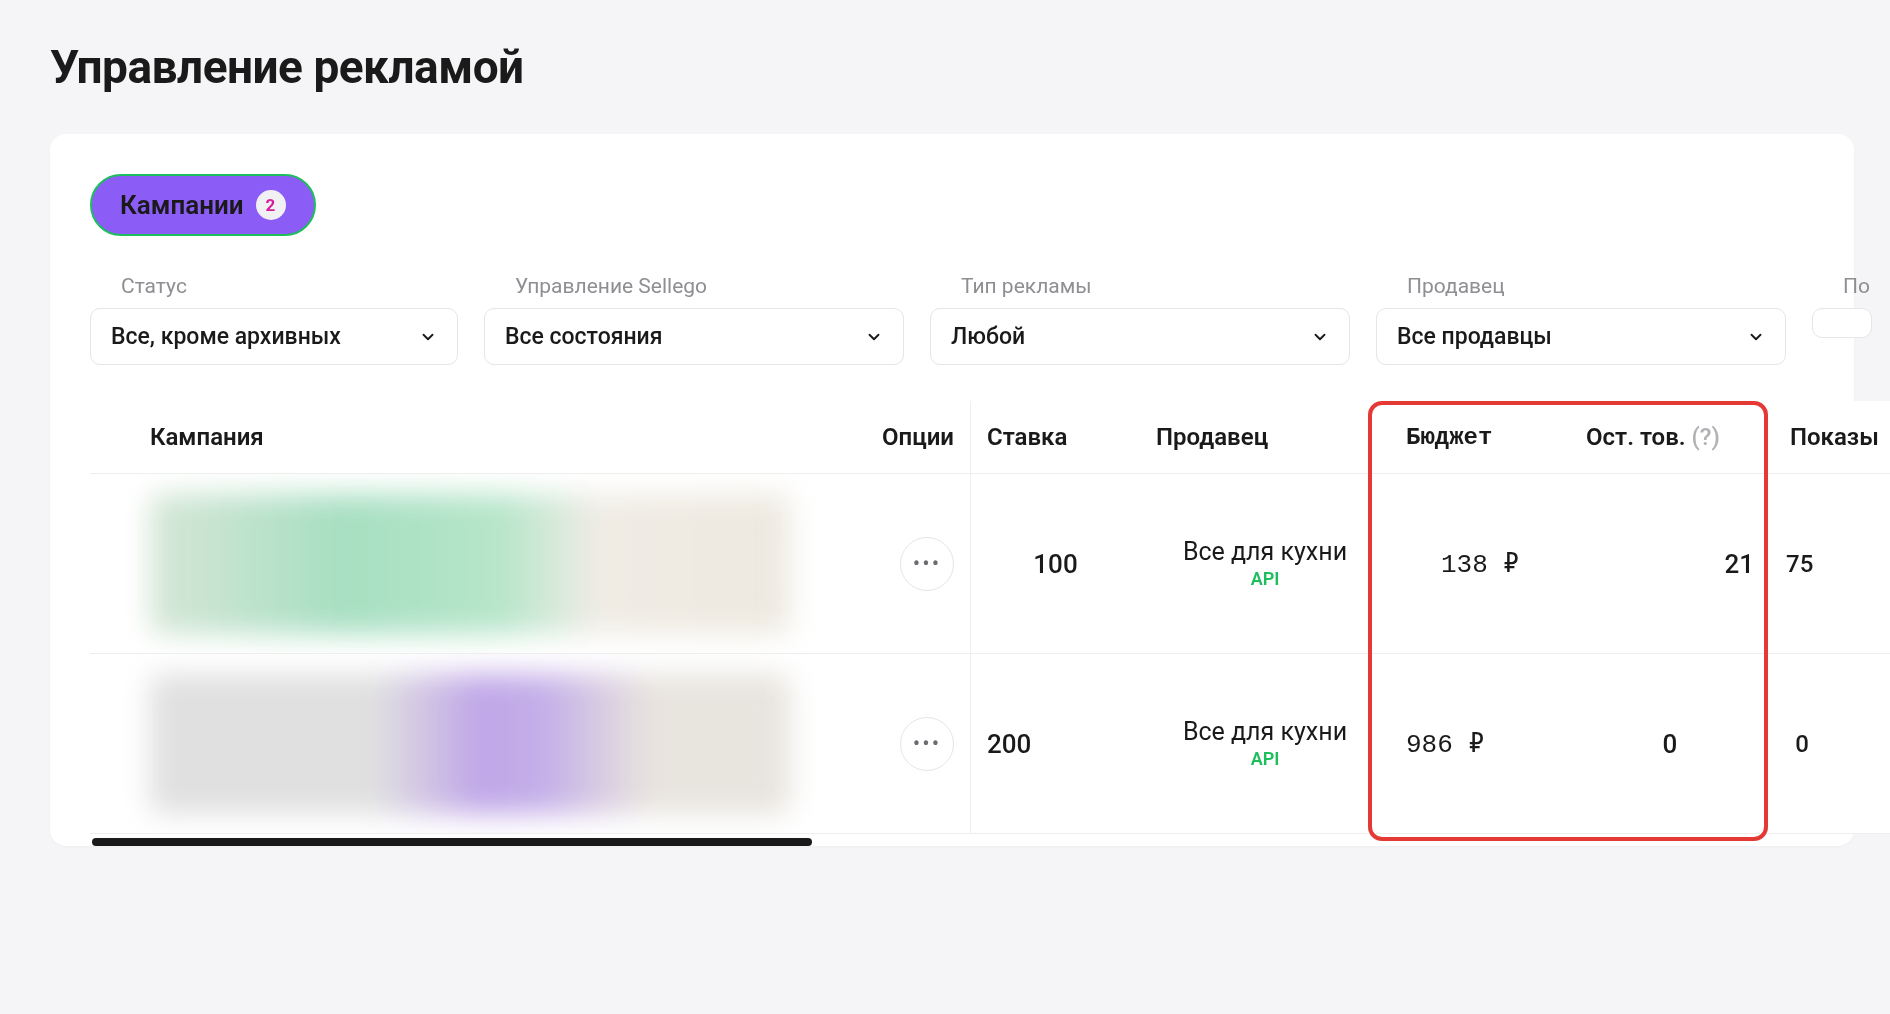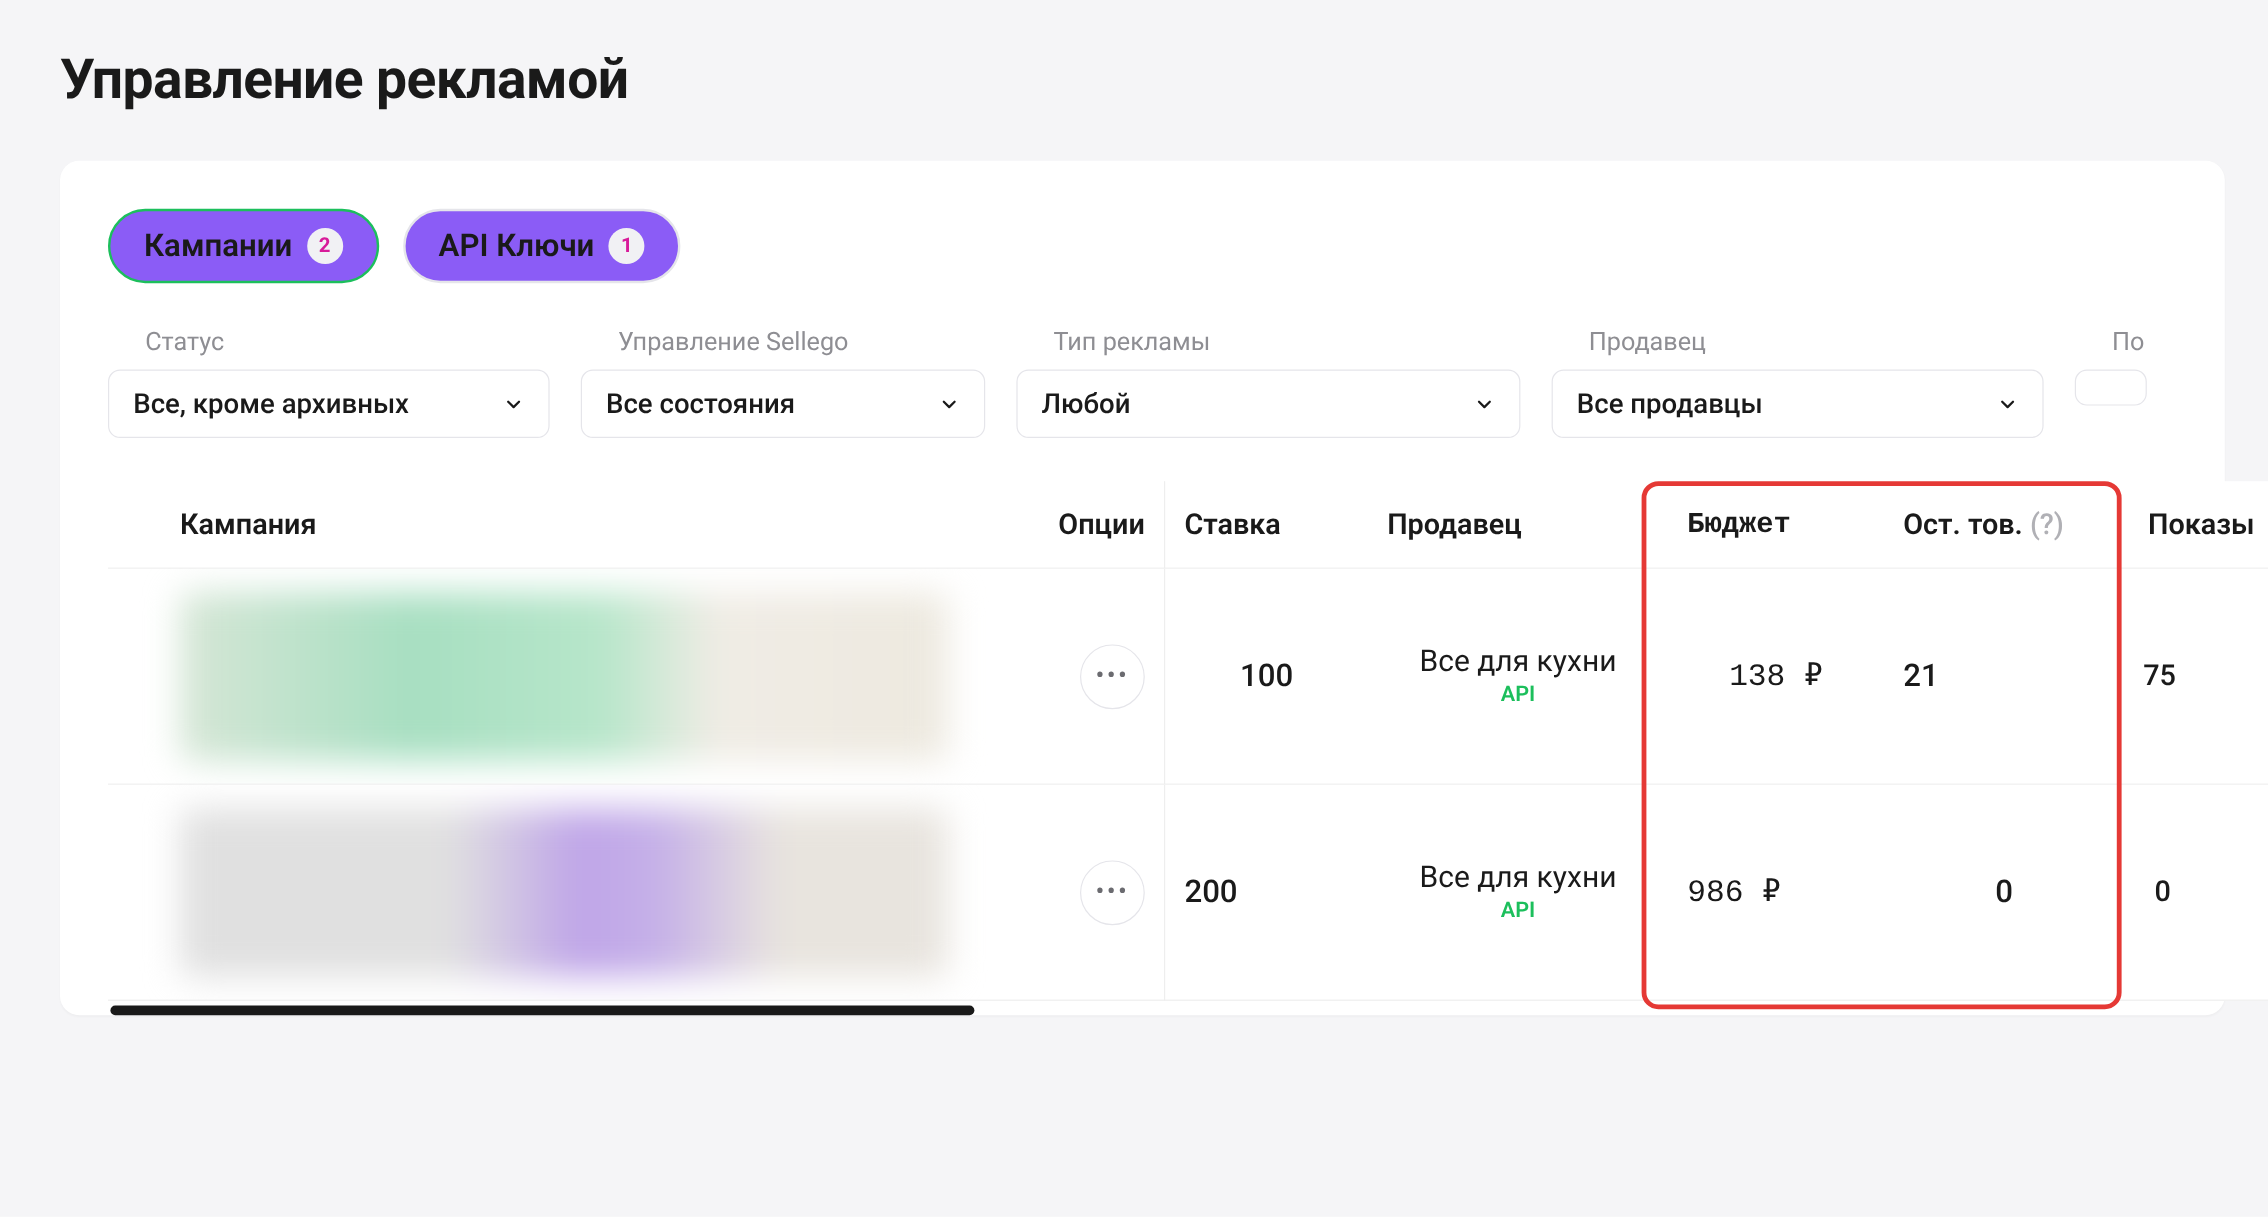--- a/index.html
+++ b/index.html
@@ -104,21 +104,21 @@
   .filter-select .chevron {
     width: 18px;
     height: 18px;
     display: inline-flex;
     align-items: center;
     justify-content: center;
   }
   .chevron svg { width: 18px; height: 18px; }
 
   .f-status .filter-select { width: 368px; }
-  .f-manage .filter-select { width: 337px; }
+  .f-manage .filter-select { width: 420px; }
   .f-adtype .filter-select { width: 420px; }
   .f-seller .filter-select { width: 410px; }
   .f-last   .filter-select { width: 60px; overflow: hidden; }
   .f-last .filter-label { white-space: nowrap; overflow: hidden; }
 
   .table-area {
     position: relative;
   }
   .table {
     width: 100%;
@@ -230,24 +230,20 @@
     <h1 class="page-title">Управление рекламой</h1>
     <div class="header-right-placeholder"></div>
   </div>
 
   <div class="card">
 
     <div class="tabs-row">
       <div class="tab active">
         <span>Кампании</span>
         <span class="tab-badge">2</span>
-      </div>
-      <div class="tab">
-        <span>API Ключи</span>
-        <span class="tab-badge">1</span>
       </div>
     </div>
 
     <div class="filters-row">
       <div class="filter-group f-status">
         <span class="filter-label">Статус</span>
         <div class="filter-select">
           <span>Все, кроме архивных</span>
           <span class="chevron">
             <svg viewBox="0 0 24 24" fill="none" stroke="#1a1a1a" stroke-width="2.5" stroke-linecap="round" stroke-linejoin="round">
@@ -324,21 +320,21 @@
                   <span>•••</span>
                 </div></td>
               <td class="col-bid" style="text-align: center;"><span class="num-cell">100</span></td>
               <td class="col-seller">
                 <div class="seller-cell">
                   <span class="seller-name">Все для кухни</span>
                   <span class="seller-tag">API</span>
                 </div>
               </td>
               <td class="col-budget" style="text-align: center;"><span class="num-cell">138 ₽</span></td>
-              <td class="col-stock" style="text-align: left;"><span class="num-cell">21</span></td>
+              <td class="col-stock" style="text-align: right;"><span class="num-cell">21</span></td>
               <td class="col-shows"><span class="shows-cell">75</span></td>
               <td class="col-spark">
                 <div class="sparkline">
                   <div class="bar" style="height: 4px;"></div>
                   <div class="bar" style="height: 4px;"></div>
                   <div class="bar" style="height: 4px;"></div>
                   <div class="bar" style="height: 4px;"></div>
                   <div class="bar" style="height: 4px;"></div>
                   <div class="bar" style="height: 32px;"></div>
                   <div class="bar" style="height: 44px;"></div>

